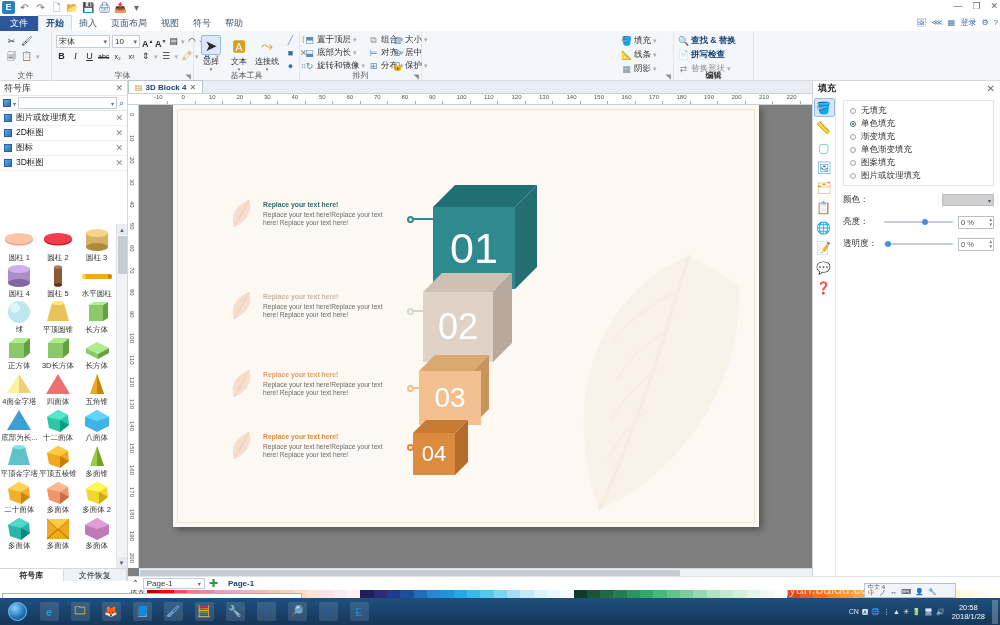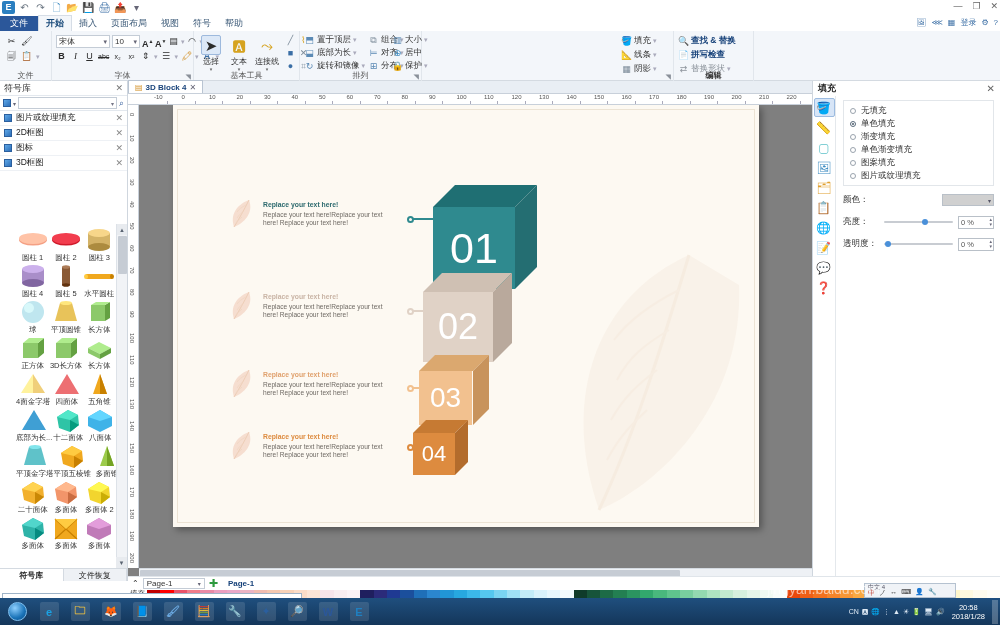--- a/index.html
+++ b/index.html
@@ -55,21 +55,21 @@
   .lpanel{position:absolute;left:0;top:81px;width:128px;bottom:44px;background:#fff;border-right:1px solid #cfd6de;}
   .lphead{height:15px;display:flex;align-items:center;padding:0 4px;font-size:9px;color:#333;border-bottom:1px solid #e3e8ee;}
   .lphead .x{margin-left:auto;color:#777;font-size:9px;}
   .lpsearch{height:15px;display:flex;align-items:center;gap:2px;padding:1px 3px;border-bottom:1px solid #e3e8ee;}
   .lpsearch .sbox{flex:1;height:12px;border:1px solid #c4ccd6;background:#fff;display:flex;align-items:center;}
   .lpsearch .sbox .cv{margin-left:auto;font-size:6px;color:#778;padding-right:2px;}
   .libitem{height:15px;display:flex;align-items:center;gap:4px;padding:0 4px;font-size:8.5px;color:#222;border-bottom:1px solid #eef1f5;}
   .libitem .x{margin-left:auto;color:#888;font-size:9px;}
   .sq{width:8px;height:8px;background:linear-gradient(135deg,#5fa8e8,#2d6fb8);border:1px solid #2b5f9e;}
 
-  .shapegrid{position:absolute;left:0;right:11px;top:143px;bottom:13px;overflow:hidden;padding:3px 0 0 16px;}
+  .shapegrid{position:absolute;left:0;right:11px;top:143px;bottom:13px;overflow:hidden;padding:3px 0 0 0;}
   .srow{display:flex;justify-content:space-around;margin-bottom:1px;}
   .scell{width:38px;display:flex;flex-direction:column;align-items:center;}
   .sthumb{width:32px;height:26px;display:flex;align-items:center;justify-content:center;}
   .scap{font-size:7.5px;color:#333;text-align:center;line-height:9px;margin-top:0px;white-space:nowrap;overflow:hidden;text-overflow:ellipsis;max-width:40px;}
 
   .lscroll{position:absolute;right:0;top:143px;bottom:13px;width:11px;background:#f1f3f6;border-left:1px solid #dde2e8;}
   .lscroll .arw{height:11px;display:flex;align-items:center;justify-content:center;font-size:6px;color:#5a6472;background:#e8ebef;}
   .lscroll .thumb{position:absolute;top:12px;left:1px;width:9px;height:38px;background:#c6ccd4;border-radius:1px;}
 
   .lptabs{position:absolute;left:0;bottom:0;width:127px;height:13px;display:flex;border-top:1px solid #d4dae1;}
@@ -866,21 +866,21 @@
             <div class="item-b" style="left: 90px; top: 276px;">Replace your text here!Replace your text here!  Replace your text here!</div>
             <div class="connline" style="left: 238px; top: 282px; width: 14px; background: rgb(242, 193, 143);"></div>
             <div class="conndot" style="left: 234px; top: 279.5px; border: 2px solid rgb(242, 193, 143);"></div>
             <div class="cube" style="left: 246px; top: 250px; width: 70px; height: 70px;">
               <div class="top" style="height:16px;"><svg width="70" height="16" viewBox="0 0 70 16">
                   <path d="M0 16 L16 0 L70 0 L54 16 Z" fill="#dba86f"></path>
                 </svg></div>
               <div class="side" style="left:54px;width:16px;"><svg width="16" height="70" viewBox="0 0 16 70">
                   <path d="M0 16 L16 0 L16 54 L0 70 Z" fill="#c8935c"></path>
                 </svg></div>
-              <div class="face" style="width:53px;height:54px;background:#f2c18f;font-size:28px;">
+              <div class="face" style="width:62px;height:54px;background:#f2c18f;font-size:28px;">
                 <span>03</span>
               </div>
             </div>
             <div class="leaf" style="left: 55px; top: 325px;"><svg viewBox="0 0 28 30">
                 <path d="M21 2 C 8 7, 2 17, 6 29 C 16 25, 26 15, 21 2 Z" fill="#f6ded0"></path>
                 <path d="M21 2 C 16 12, 11 21, 6 29" stroke="#edcdb6" stroke-width="1" fill="none"></path>
                 <path d="M18 7 C14 9,11 11,9 14 M16 13 C13 15,11 17,9 20 M14 19 C12 21,10 22,8 25" stroke="#f0d5c2" stroke-width=".8" fill="none"></path>
               </svg></div>
             <div class="item-h" style="left: 90px; top: 328px; color: rgb(221, 139, 63);">Replace your text here!</div>
             <div class="item-b" style="left: 90px; top: 338px;">Replace your text here!Replace your text here!  Replace your text here!</div>

